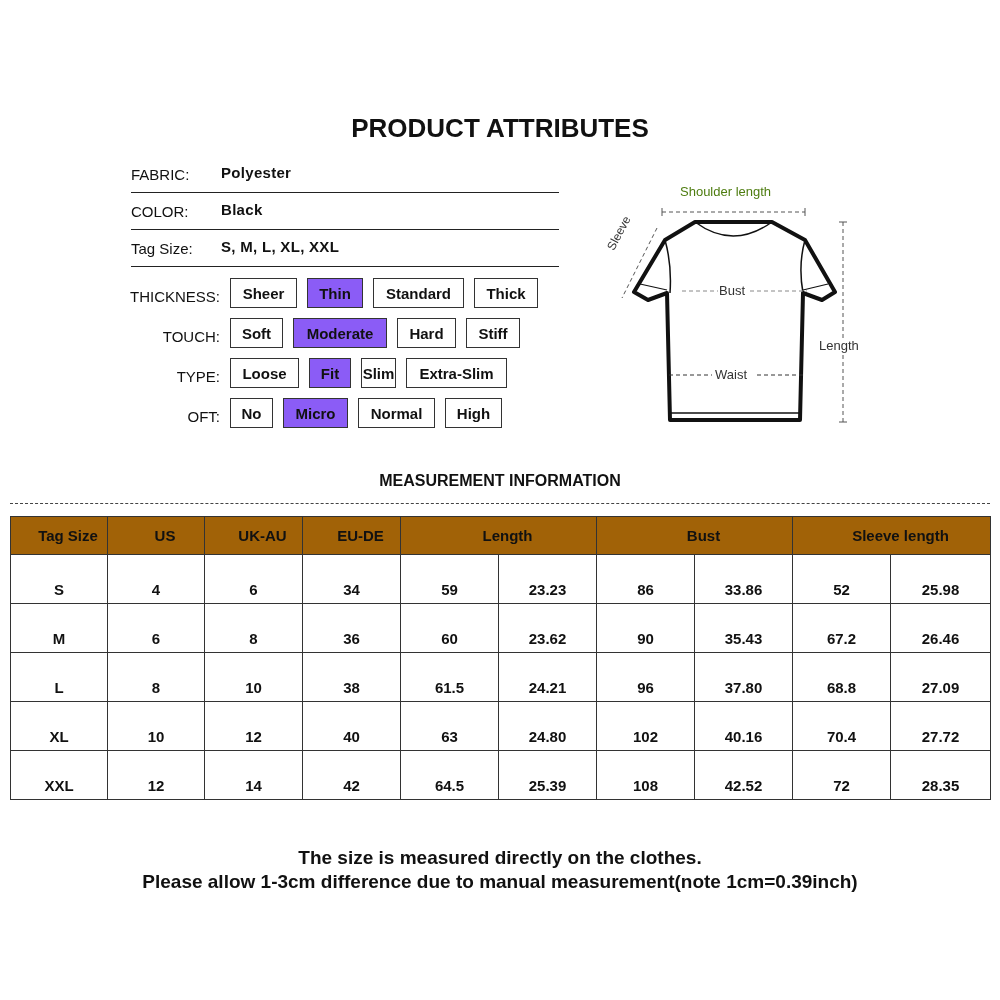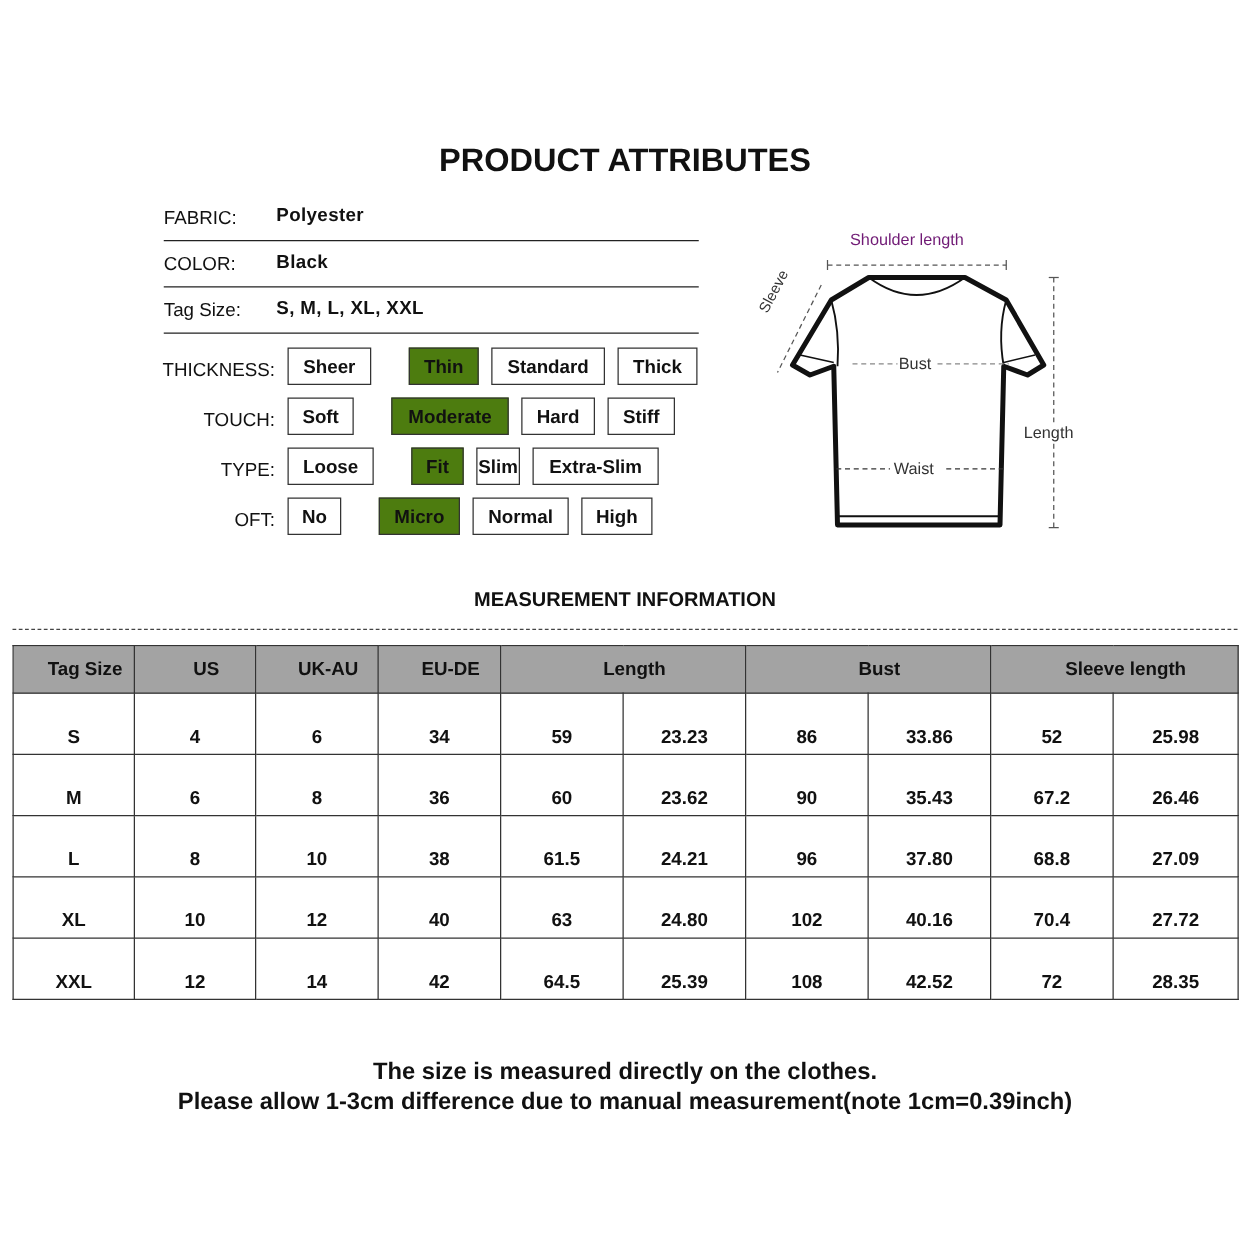--- a/index.html
+++ b/index.html
@@ -10,30 +10,30 @@
     font-size: 26px; font-weight: bold; letter-spacing: 0px; }
 
   .attr-row { position: absolute; left: 131px; width: 428px; height: 37px; border-bottom: 1px solid #222; }
   .attr-row .lbl { position: absolute; left: 0; top: 10px; font-size: 15px; }
   .attr-row .val { position: absolute; left: 90px; top: 8px; font-size: 15px; font-weight: bold; letter-spacing: 0.3px; }
 
   .opt-row { position: absolute; left: 120px; height: 30px; display: flex; align-items: center; justify-content: space-between; }
   .opt-row .olbl { width: 110px; text-align: right; font-size: 15px; padding-right: 10px; margin-top: 6px; }
   .opt { height: 30px; border: 1.5px solid #333; background: #fff; font-size: 15px; font-weight: bold;
     display: flex; align-items: center; justify-content: center; padding: 0 1px; margin-right: 10px; color:#111; }
-  .opt.sel { background: #4d7c0f; margin-left: 20px; }
+  .opt.sel { background: #8b5cf6; }
 
   .diagram { position: absolute; left: 600px; top: 180px; width: 280px; height: 250px; }
 
   .meas-title { position: absolute; left: 0; width: 1000px; top: 472px; text-align: center; font-size: 16px; font-weight: bold; }
   .dash-line { position: absolute; left: 10px; width: 980px; top: 503px; border-top: 1px dashed #444; }
 
   table.sizes { position: absolute; left: 10px; top: 516px; width: 980px; border-collapse: collapse; table-layout: fixed; }
   table.sizes td, table.sizes th { border: 1.5px solid #333; text-align: center; font-size: 15px; font-weight: bold; color:#111; }
-  table.sizes thead th { background: #a3a3a3; height: 38px; padding-left: 18px; }
+  table.sizes thead th { background: #a16207; height: 38px; padding-left: 18px; }
   table.sizes tbody td { height: 49px; vertical-align: bottom; padding-bottom: 5px; }
 
   .note { position: absolute; left: 0; width: 1000px; text-align: center; font-size: 19px; font-weight: bold; }
 </style>
 </head>
 <body>
 
 <div class="title">PRODUCT ATTRIBUTES</div>
 
 <div class="attr-row" style="top:156px;">
@@ -98,21 +98,21 @@
     <line x1="82" y1="111" x2="118" y2="111" stroke="#888" stroke-width="1" stroke-dasharray="4,3"></line>
     <line x1="150" y1="111" x2="207" y2="111" stroke="#888" stroke-width="1" stroke-dasharray="4,3"></line>
 
     <line x1="69" y1="195" x2="112" y2="195" stroke="#333" stroke-width="1" stroke-dasharray="4,3"></line>
     <line x1="157" y1="195" x2="204" y2="195" stroke="#333" stroke-width="1" stroke-dasharray="4,3"></line>
 
     <line x1="243" y1="42" x2="243" y2="242" stroke="#555" stroke-width="1" stroke-dasharray="4,3"></line>
     <line x1="239" y1="42" x2="247" y2="42" stroke="#555" stroke-width="1"></line>
     <line x1="239" y1="242" x2="247" y2="242" stroke="#555" stroke-width="1"></line>
   </svg>
-  <span style="position:absolute;left:80px;top:4px;font-size:13px;color:#701a75;">Shoulder length</span>
+  <span style="position:absolute;left:80px;top:4px;font-size:13px;color:#4d7c0f;">Shoulder length</span>
   <span style="position:absolute;left:4px;top:66px;font-size:12px;color:#333;transform:rotate(-62deg);transform-origin:left top;">Sleeve</span>
   <span style="position:absolute;left:119px;top:103px;font-size:13px;color:#333;">Bust</span>
   <span style="position:absolute;left:115px;top:187px;font-size:13px;color:#333;">Waist</span>
   <span style="position:absolute;left:219px;top:158px;font-size:13px;color:#333;background:#fff;">Length</span>
 </div>
 
 <div class="meas-title">MEASUREMENT INFORMATION</div>
 <div class="dash-line"></div>
 
 <table class="sizes">

